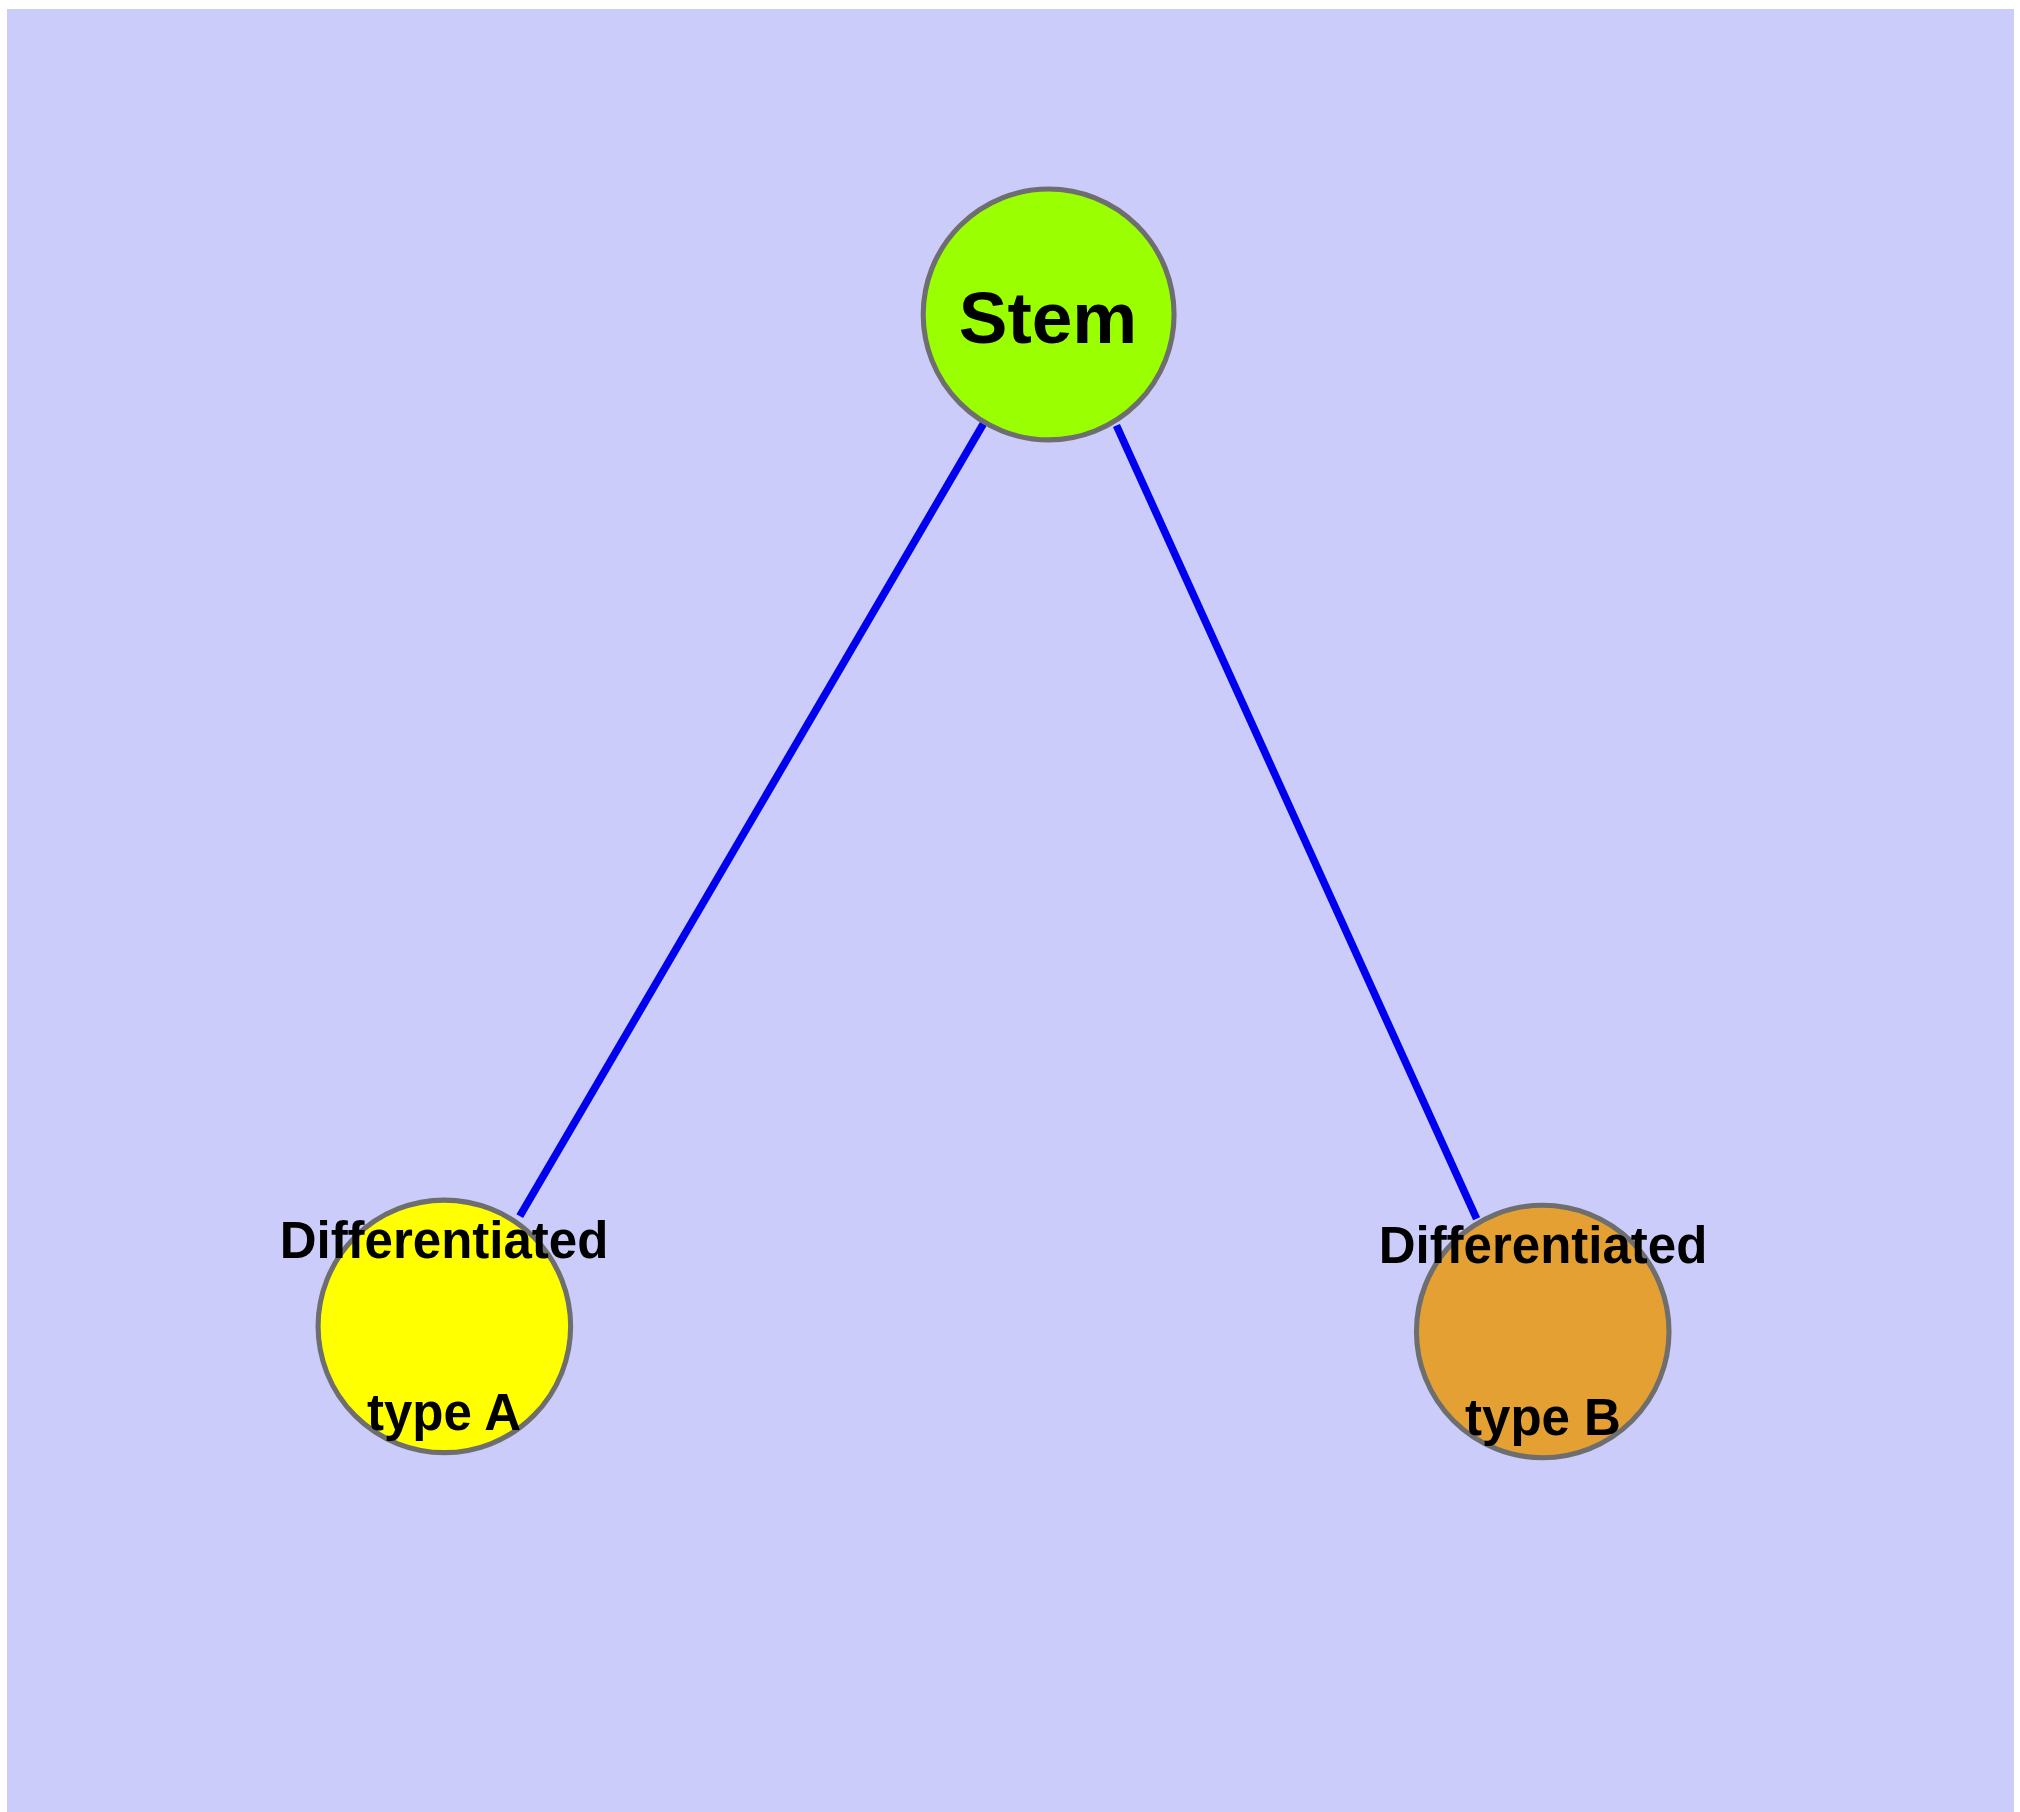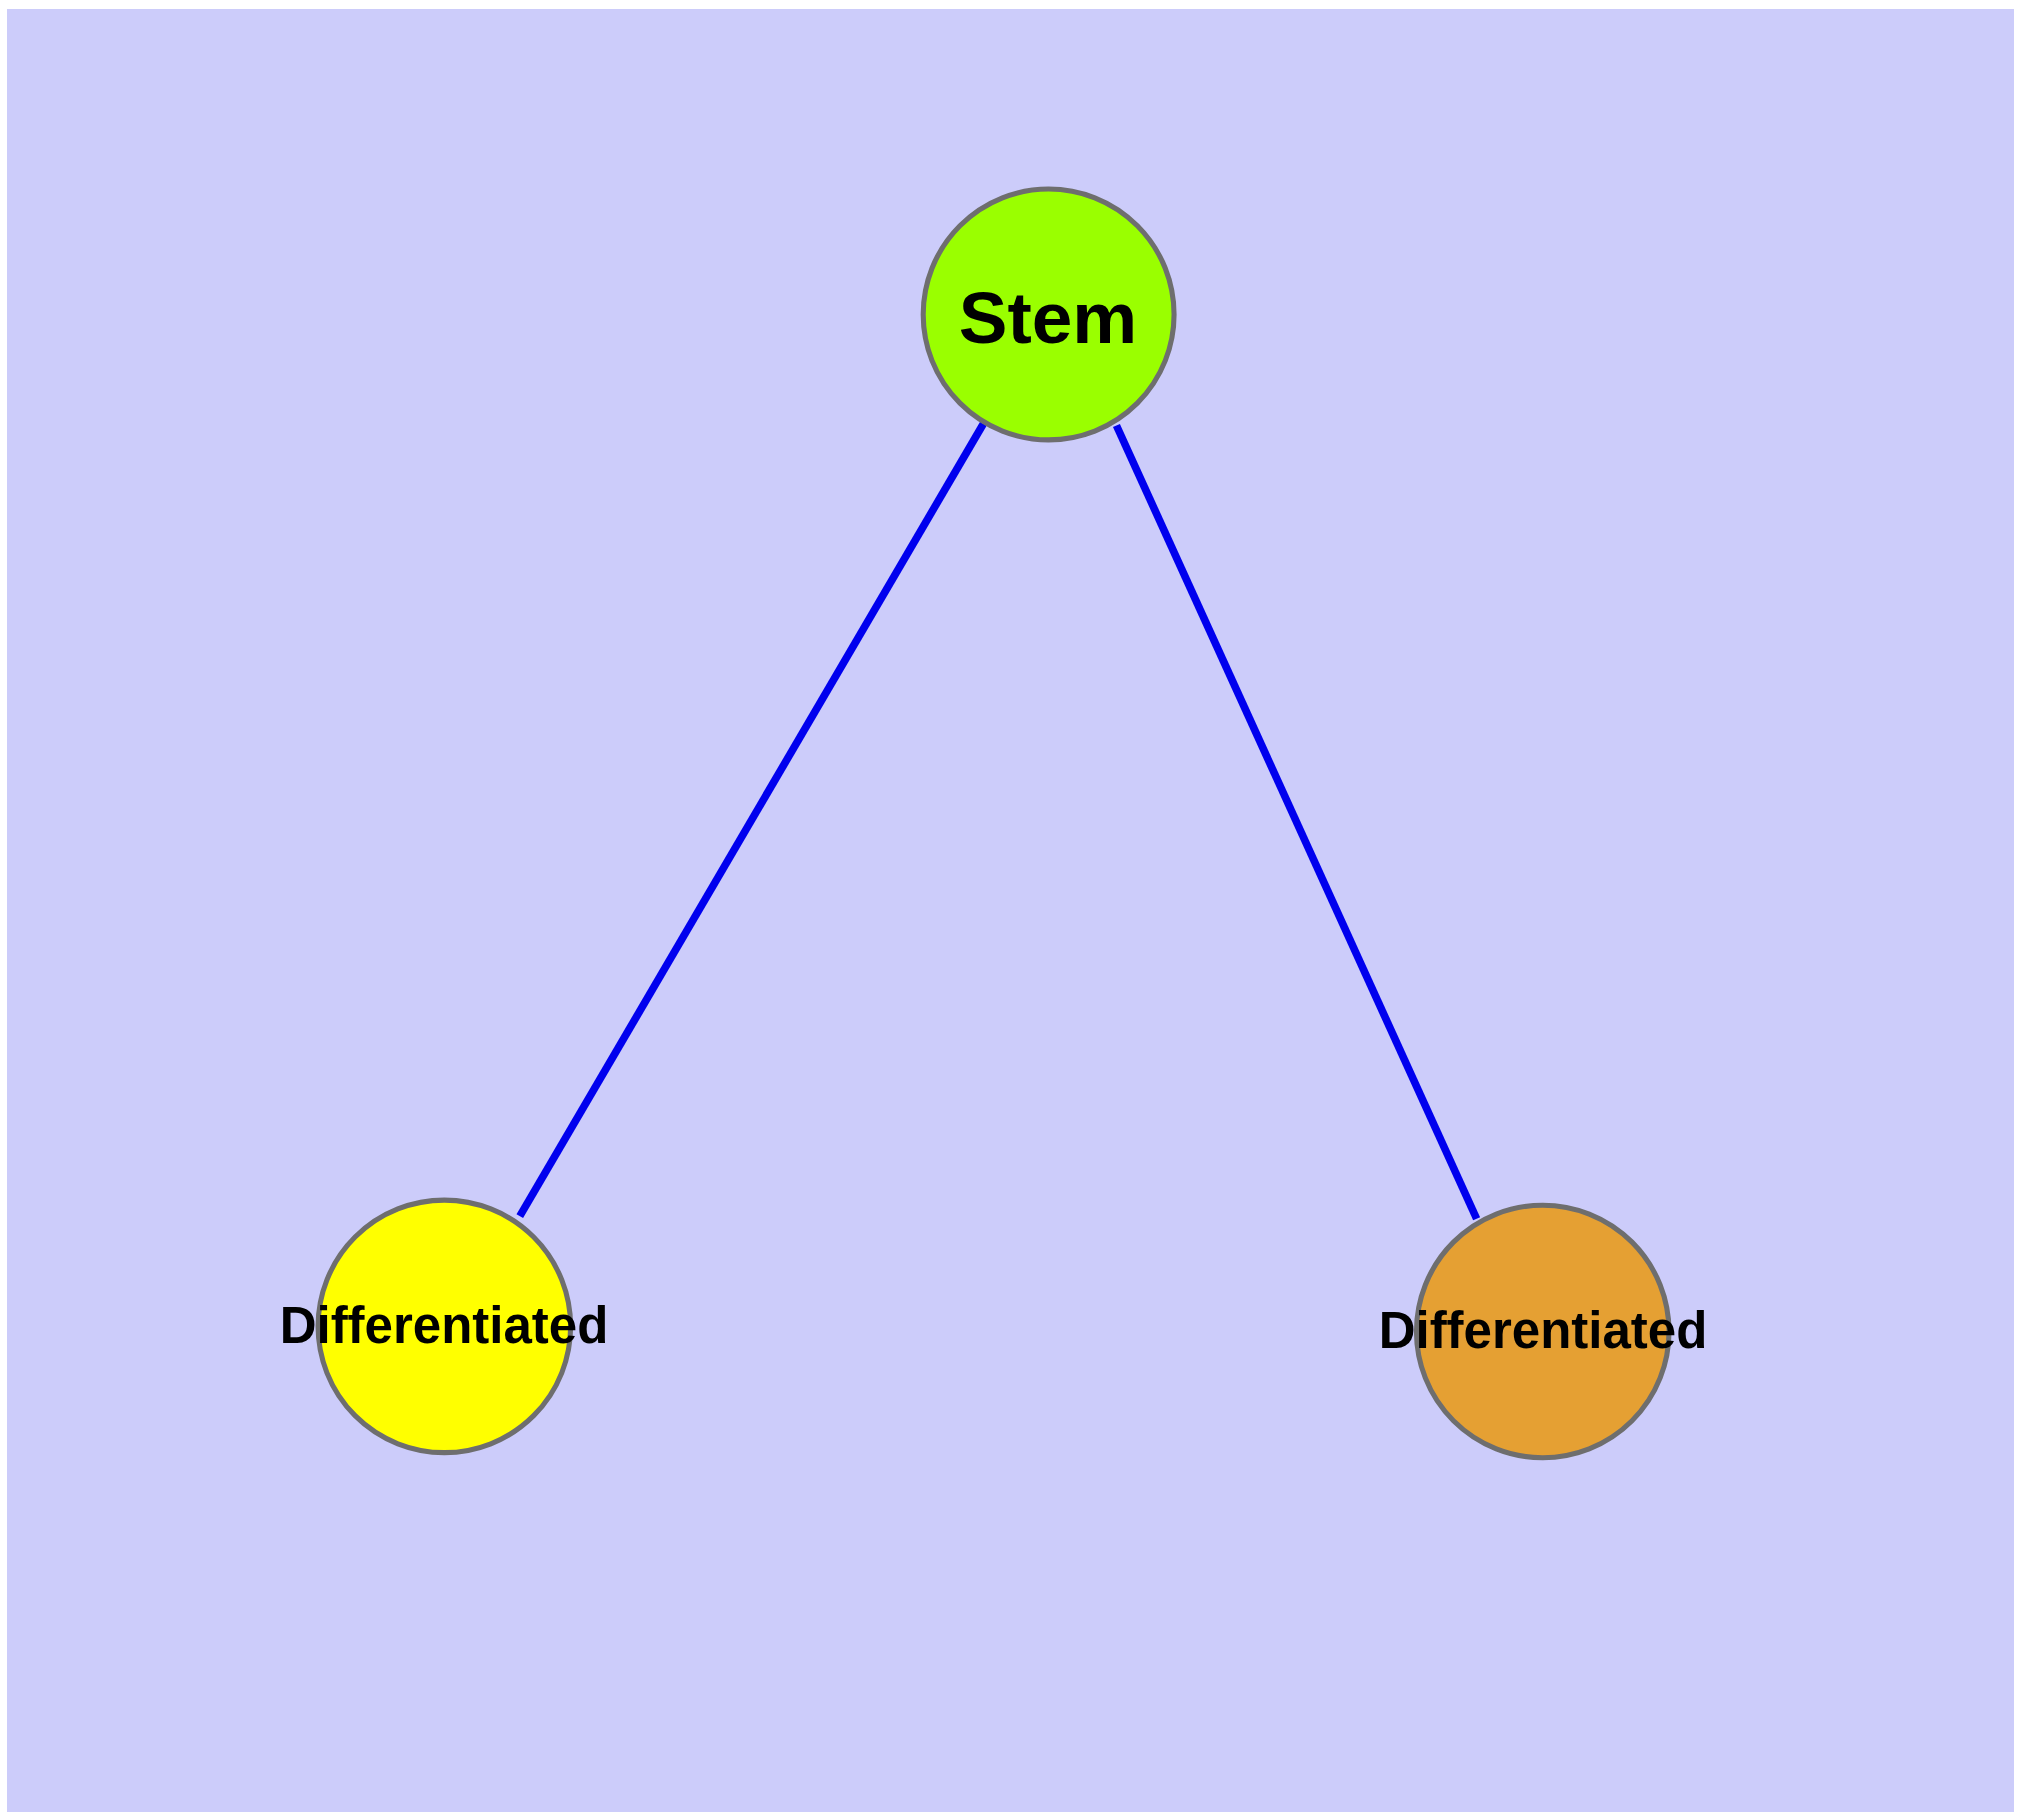--- a/index.html
+++ b/index.html
@@ -69,20 +69,22 @@
       <circle cx="1237" cy="371" r="148" fill="#9aff00" stroke="#6e6e6e" stroke-width="6"></circle>
       <circle cx="524" cy="1565" r="149" fill="#ffff00" stroke="#6e6e6e" stroke-width="6"></circle>
       <circle cx="1820" cy="1571" r="149" fill="#e5a033" stroke="#6e6e6e" stroke-width="6"></circle>
     </g>
   </svg>
 
   <div class="node-label stem" style="left:1048px; top:318px;">Stem</div>
 
   <div class="node-label leaf" style="left:444px; top:1326px;">
     <div>Differentiated</div>
+    <div>type A</div>
   </div>
 
   <div class="node-label leaf" style="left:1543px; top:1331px;">
     <div>Differentiated</div>
+    <div>type B</div>
   </div>
 
 </div>
 
 
 </body></html>

